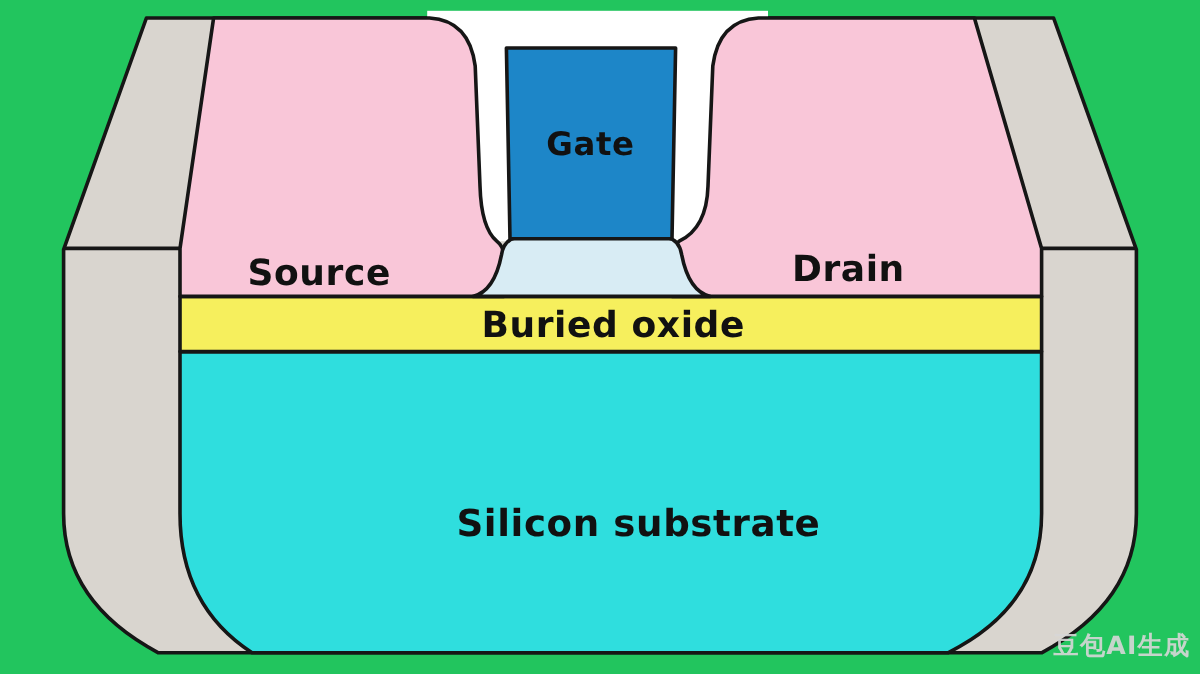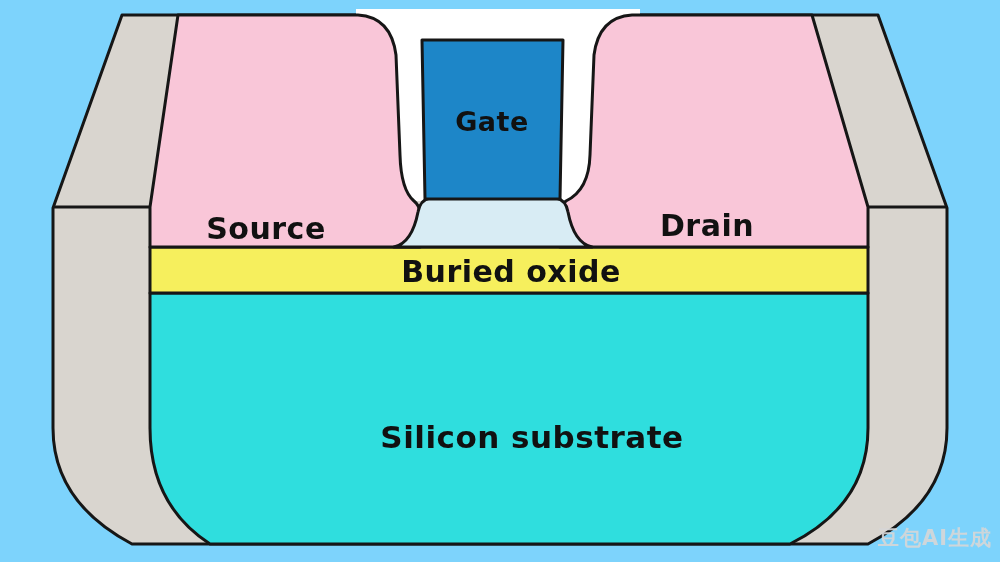--- a/index.html
+++ b/index.html
@@ -1,20 +1,20 @@
 <!DOCTYPE html>
 <html><head>
 <meta charset="utf-8">
 <style>
   html, body { margin: 0; padding: 0; background: #ffffff; }
   .stage {
     position: relative;
     width: 1000px;
     height: 562px;
-    background: #7dd3fc;
+    background: #22c55e;
     overflow: hidden;
     font-family: "DejaVu Sans", "Liberation Sans", sans-serif;
   }
   .stage svg { position: absolute; left: 0; top: 0; width: 100%; height: 100%; }
   .outline {
     stroke: #161616;
     stroke-width: 3;
     stroke-linejoin: round;
     stroke-linecap: round;
   }

